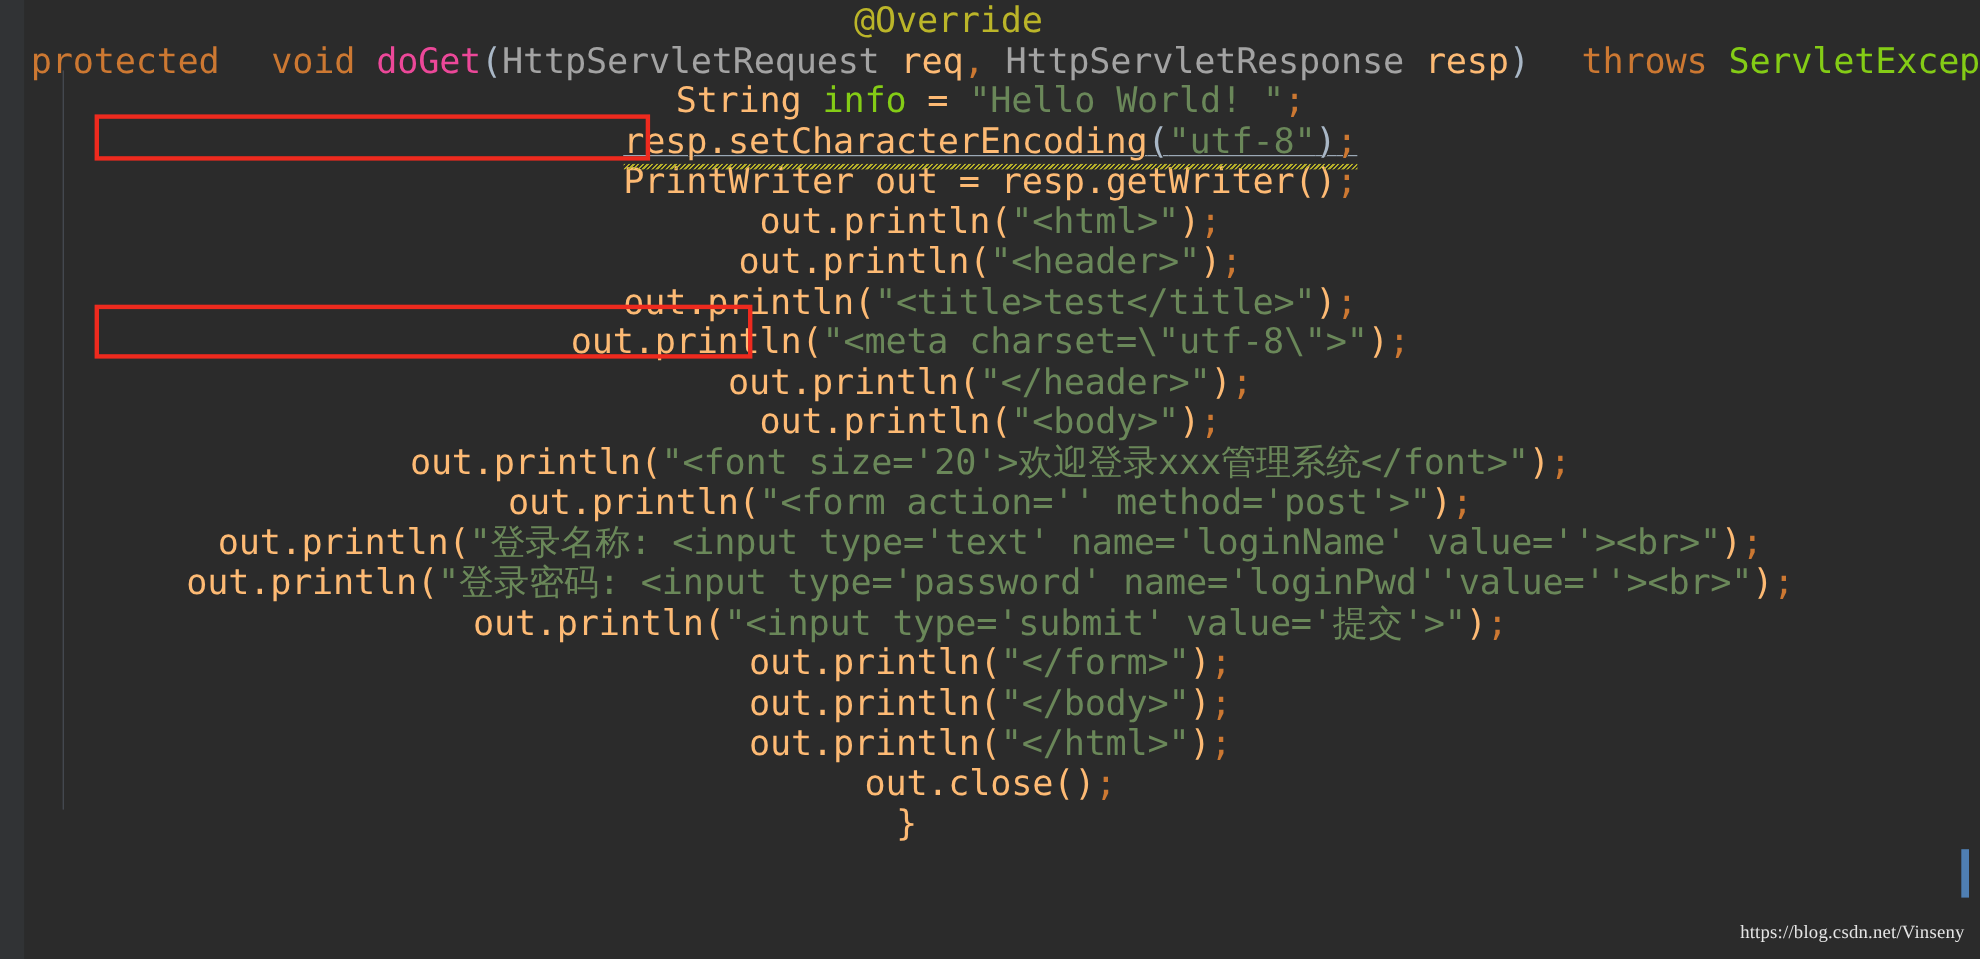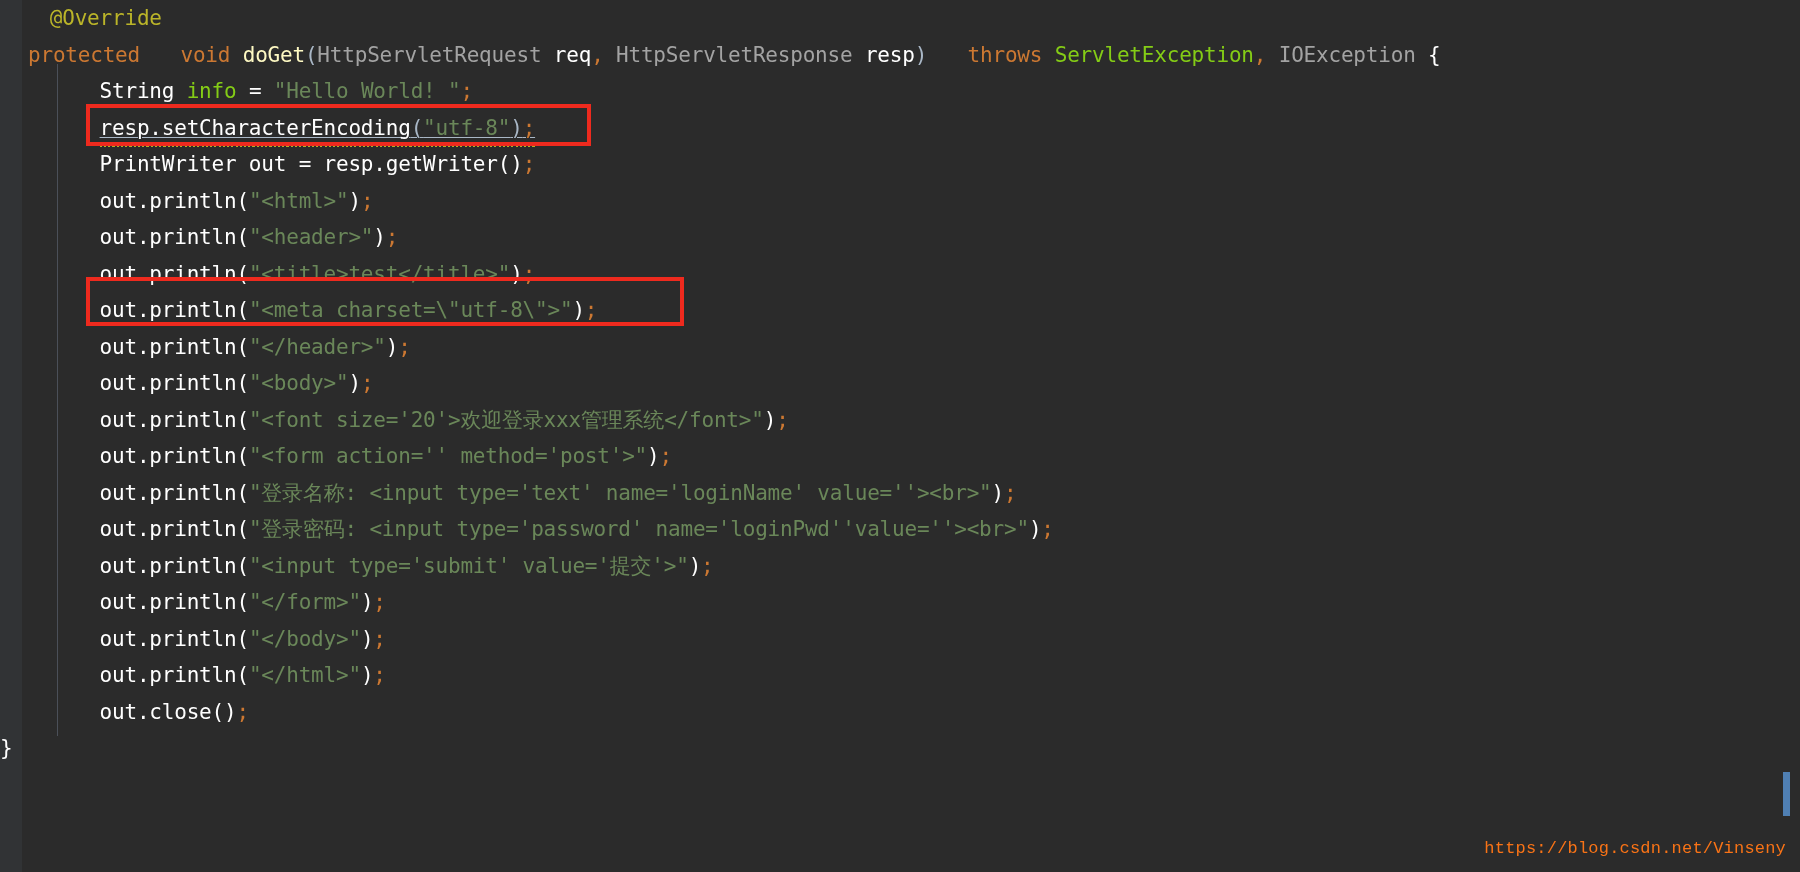--- a/index.html
+++ b/index.html
@@ -31,38 +31,39 @@
     width: 1px;
     height: 672px;
     background: #4b5059;
   }
 
   .code {
     position: absolute;
     left: 0; top: 0;
     width: 1648px;
     padding: 0;
-    font-size: 21px;
+    font-size: 32px;
     line-height: 36.5px;
     white-space: pre;
     letter-spacing: -0.2px;
+    text-align: center;
   }
   .line {
     height: 36.5px;
     white-space: pre;
     color: #a9b7c6;
   }
 
   
   .anno   { color: #bbb529; }
   .kw     { color: #cc7832; padding-left: 28px; }
-  .mname  { color: #fef9c3; }
+  .mname  { color: #ec4899; }
   .cls    { color: #a3a3a3; }
   .dim    { color: #84cc16; }
-  .plain  { color: #ffffff; }
+  .plain  { color: #fdba74; }
   .str    { color: #6a8759; }
   .semi   { color: #cc7832; }
   .punct  { color: #a9b7c6; }
 
   
   .squiggle {
     text-decoration: underline;
     text-decoration-color: #a9b7c6;
     text-decoration-thickness: 1px;
     text-underline-offset: 2px;
@@ -86,22 +87,22 @@
     position: absolute;
     border: 4px solid #ee2a1e;
     box-sizing: border-box;
     pointer-events: none;
   }
 
   .watermark {
     position: absolute;
     right: 14px;
     bottom: 14px;
-    color: #f97316;
-    font-family: Liberation Mono, monospace;
+    color: #e5e5e5;
+    font-family: Liberation Serif, serif;
     font-size: 17px;
     letter-spacing: 0.2px;
   }
 
   .scroll-marker {
     position: absolute;
     right: 10px;
     top: 772px;
     width: 7px;
     height: 44px;

